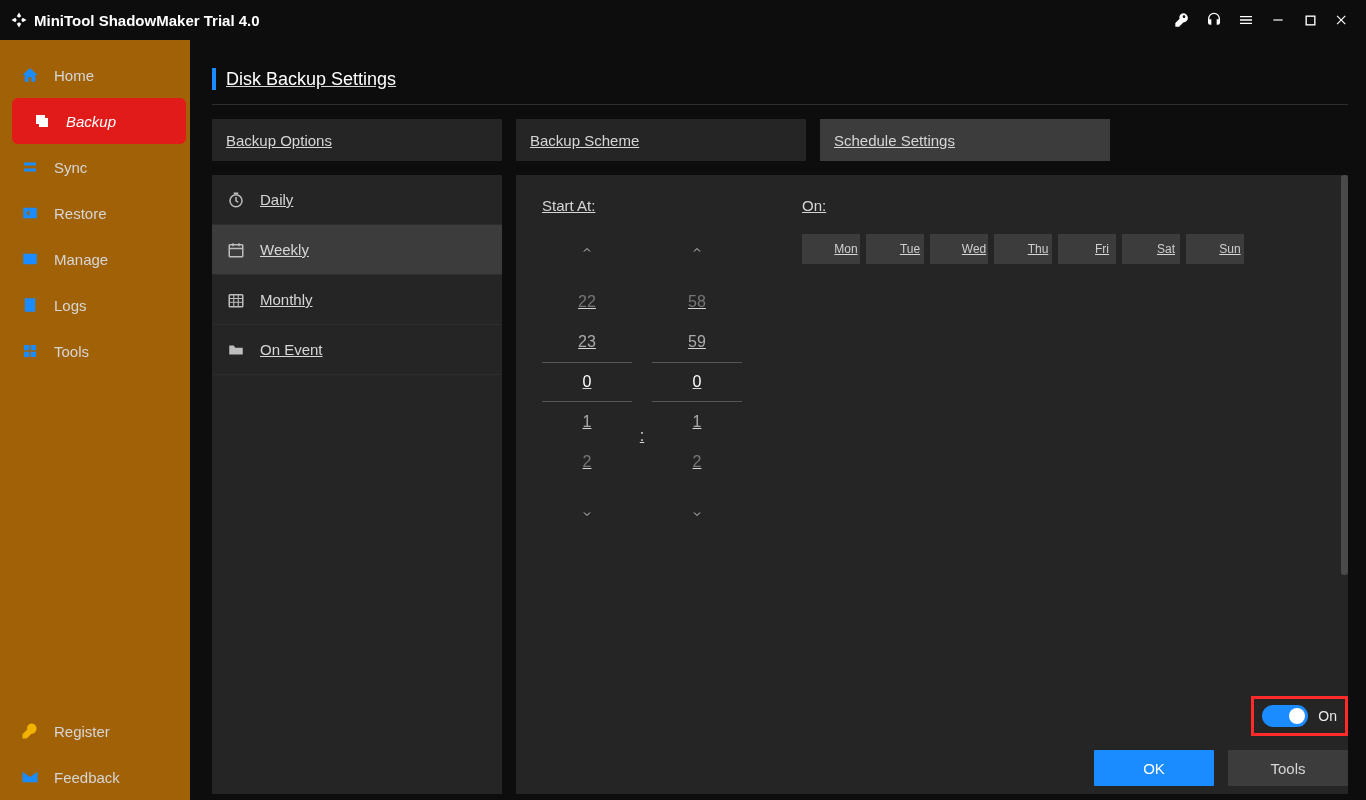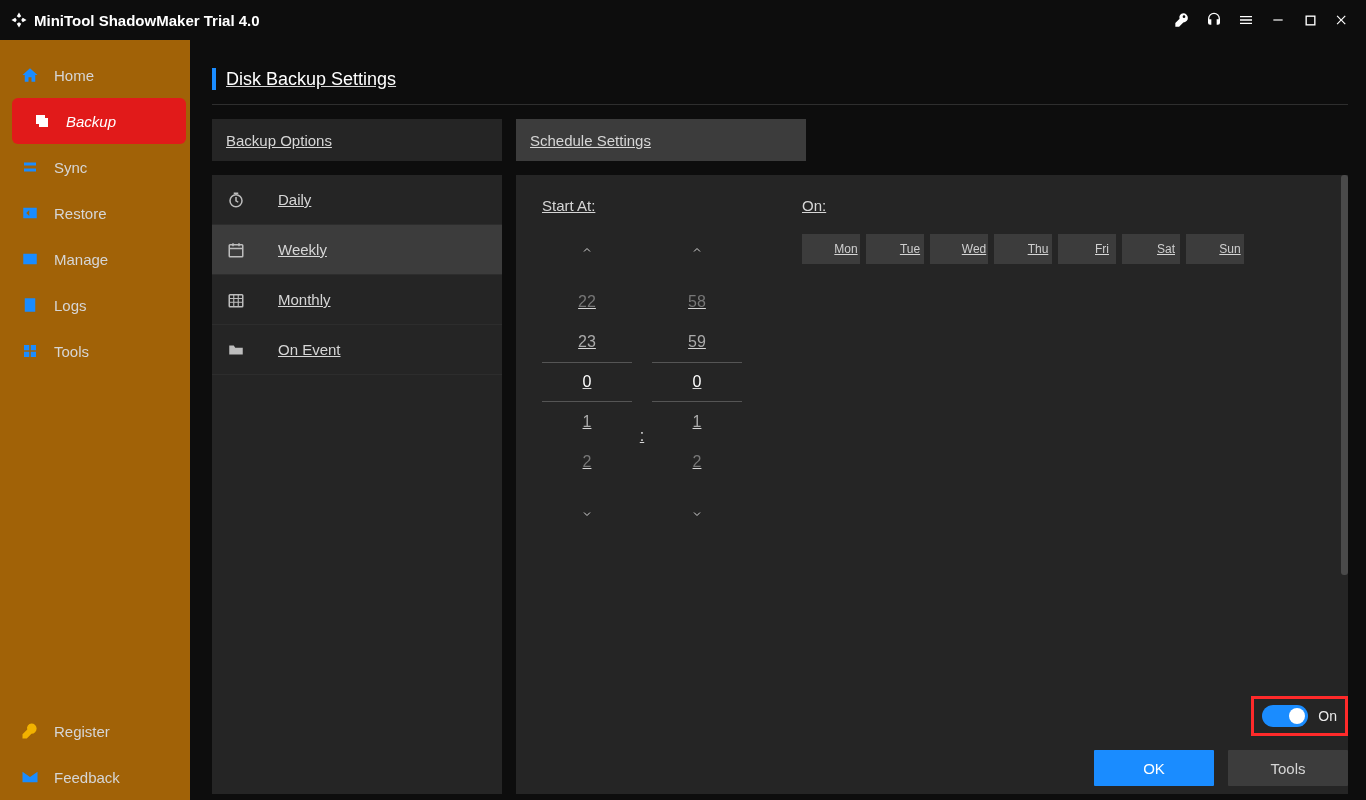--- a/index.html
+++ b/index.html
@@ -79,21 +79,21 @@
     display:flex; gap:14px;
     flex:1; min-height:0;
     margin-bottom:6px;
   }
   .left-panel {
     width:290px;
     background:#252525;
     display:flex; flex-direction:column;
   }
   .sched-item {
-    height:50px; display:flex; align-items:center; gap:32px;
+    height:50px; display:flex; align-items:center; gap:14px;
     padding:0 14px; cursor:pointer; color:#d6d6d6; font-size:15px;
     border-bottom:1px solid #2d2d2d;
   }
   .sched-item.active { background:#3c3c3c; }
   .sched-item .licon { width:20px; height:20px; display:flex;align-items:center;justify-content:center;}
   .sched-item .licon svg { fill:#bdbdbd; }
   .right-panel {
     flex:1;
     background:#252525;
     padding:22px 26px;
@@ -284,20 +284,23 @@
   <div class="content">
     <div class="page-title-row">
       <div class="title-bar-accent"></div>
       <div class="page-title">Disk Backup Settings</div>
     </div>
     <div class="divider"></div>
 
     <div class="tabs">
       <div class="tab">
           <span>Backup Options</span>
+        </div>
+      <div class="tab">
+          <span>Backup Scheme</span>
         </div>
       <div class="tab active">
           <span>Schedule Settings</span>
         </div>
     </div>
 
     <div class="panels">
       <div class="left-panel">
         <div class="sched-item">
           <span class="licon">

